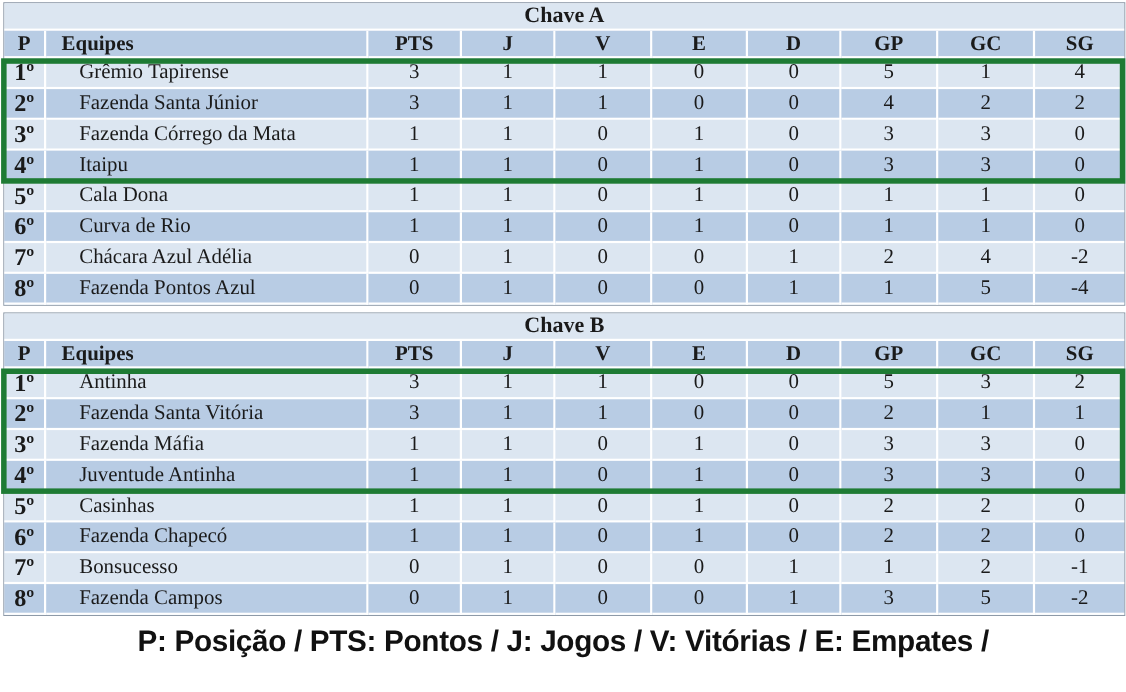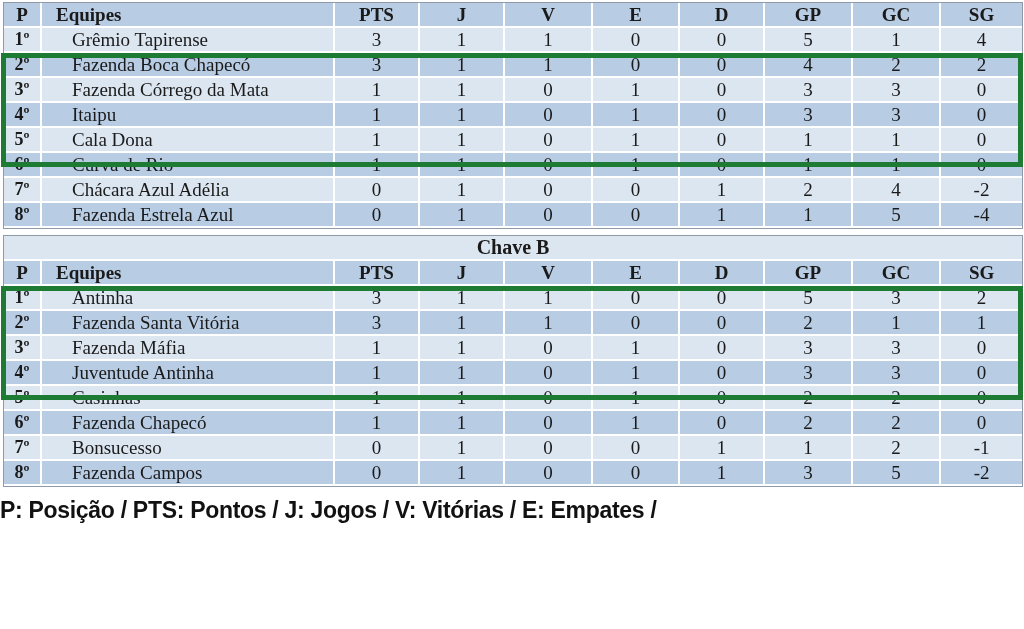--- a/index.html
+++ b/index.html
@@ -39,42 +39,42 @@
 
   tr.header-row th {
     background: var(--header-bg, #b8cce4);
     font-weight: bold;
     font-size: 19px;
     text-align: center;
   }
   tr.header-row th.team { text-align: left; padding-left: 14px; font-family: Liberation Serif, serif; }
 
   tbody td { font-size: 19px; text-align: center; }
-  tbody td.pos { font-weight: bold; font-size: 18px; }
+  tbody td.pos { font-weight: bold; font-size: 22px; }
   tbody td.team { text-align: left; padding-left: 30px; }
 
   tbody tr:nth-child(odd) td { background: var(--row-light, #dce6f1); }
   tbody tr:nth-child(even) td { background: var(--row-dark, #b8cce4); }
 
   .green-box {
     position: absolute;
     left: -2px;
     top: 51px;
     width: calc(100% + 4px);
     height: 114px;
     border: 5px solid var(--green, #1e7b34);
     pointer-events: none;
   }
 
   .legend {
     margin-top: 6px;
-    text-align: left;
+    text-align: center;
     font-family: "Liberation Sans", "DejaVu Sans", sans-serif;
     font-weight: bold;
-    font-size: 23px;
+    font-size: 27px;
     letter-spacing: -0.3px;
     line-height: 35px;
     color: #111111;
   }
 </style>
 </head>
 <body>
 
 <div class="page">
 
@@ -86,20 +86,23 @@
           <col style="width:85px">
           <col style="width:85px">
         <col style="width:88px">
           <col style="width:87px">
           <col style="width:85px">
           <col style="width:88px">
         <col style="width:88px">
           <col style="width:81px">
       </colgroup>
       <thead>
+        <tr class="title-row">
+          <td colspan="10" class="title-cell">Chave A</td>
+        </tr>
         <tr class="header-row">
             <th>P</th>
             <th class="team">Equipes</th>
             <th>PTS</th>
             <th>J</th>
             <th>V</th>
             <th>E</th>
             <th>D</th>
             <th>GP</th>
             <th>GC</th>
@@ -114,21 +117,21 @@
             <td>1</td>
             <td>1</td>
             <td>0</td>
             <td>0</td>
             <td>5</td>
             <td>1</td>
             <td>4</td>
           </tr>
           <tr>
             <td class="pos">2º</td>
-            <td class="team">Fazenda Boca Chapecó</td>
+            <td class="team">Fazenda Santa Júnior</td>
             <td>3</td>
             <td>1</td>
             <td>1</td>
             <td>0</td>
             <td>0</td>
             <td>4</td>
             <td>2</td>
             <td>2</td>
           </tr>
           <tr>
@@ -186,21 +189,21 @@
             <td>1</td>
             <td>0</td>
             <td>0</td>
             <td>1</td>
             <td>2</td>
             <td>4</td>
             <td>-2</td>
           </tr>
           <tr>
             <td class="pos">8º</td>
-            <td class="team">Fazenda Estrela Azul</td>
+            <td class="team">Fazenda Pontos Azul</td>
             <td>0</td>
             <td>1</td>
             <td>0</td>
             <td>0</td>
             <td>1</td>
             <td>1</td>
             <td>5</td>
             <td>-4</td>
           </tr>
         </tbody>

